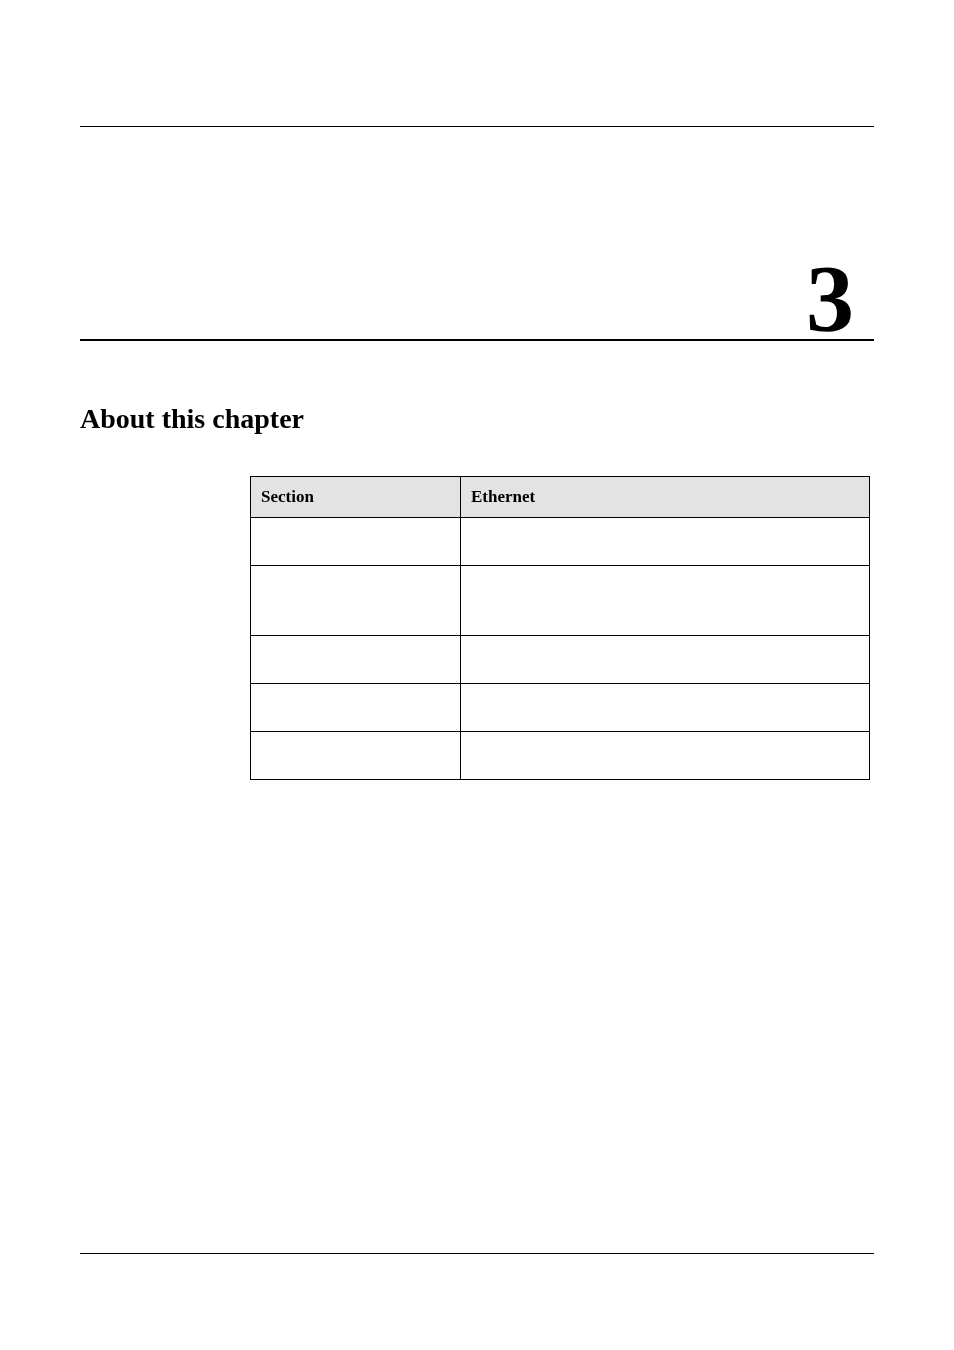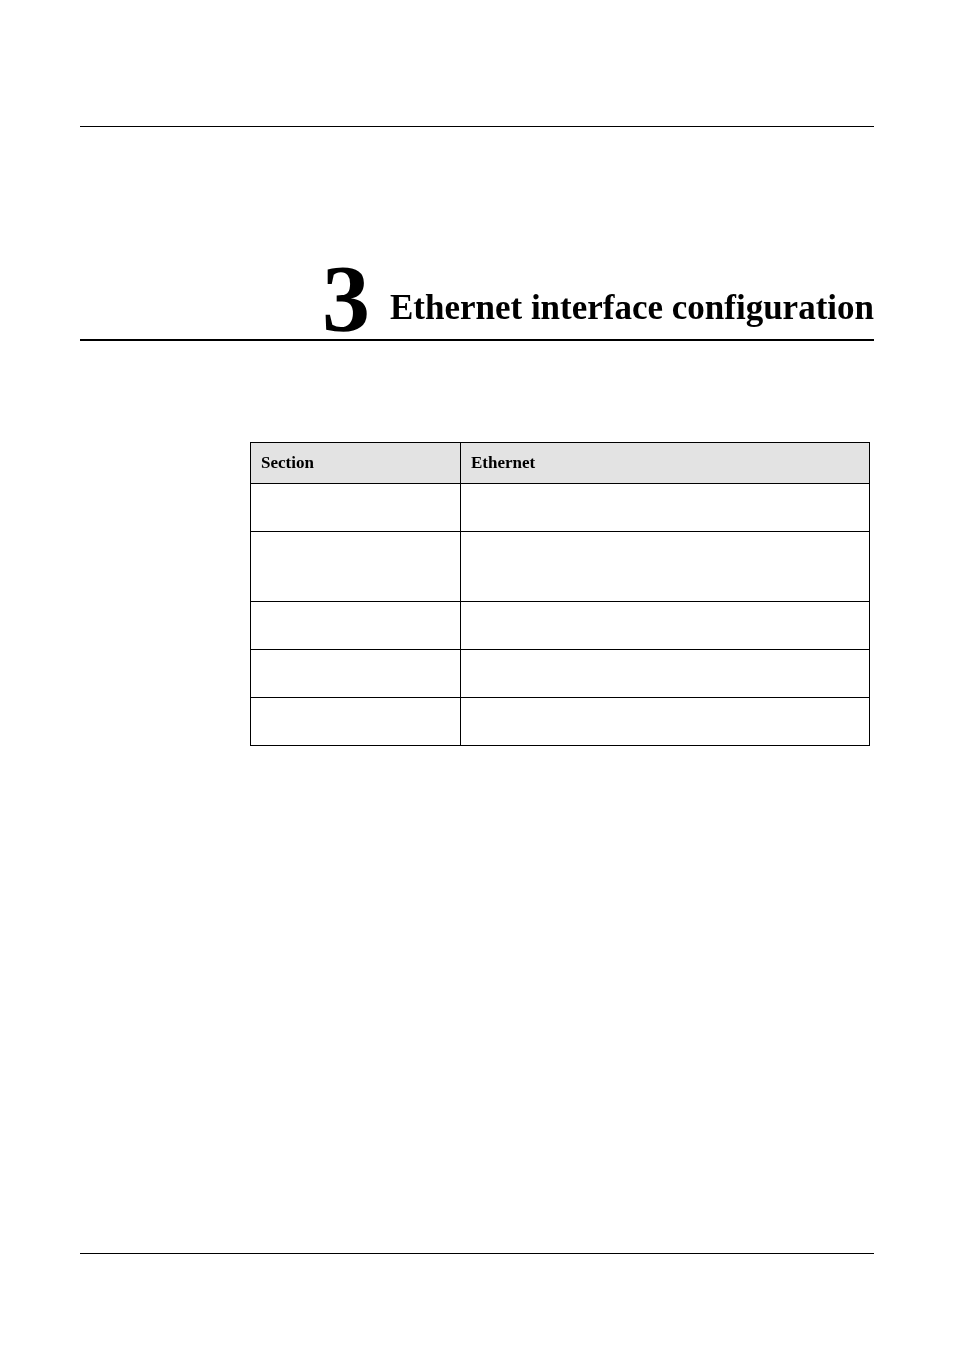--- a/index.html
+++ b/index.html
@@ -4,21 +4,21 @@
 <style>
   * { box-sizing: border-box; margin: 0; padding: 0; }
   html, body { width: 954px; height: 1350px; background: #fff; font-family: "Book Antiqua", Palatino, "Palatino Linotype", Georgia, serif; color: #000; }
   .page { width: 954px; height: 1350px; position: relative; padding: 70px 80px 50px 80px; }
   .top-rule { position: absolute; left: 80px; right: 80px; top: 126px; border-top: 1.4px solid #000; }
   .chap-block { margin-top: 190px; }
   .chap-title-row { display: flex; align-items: flex-end; justify-content: flex-end; border-bottom: 2px solid #000; padding-bottom: 4px; }
   .chap-num { font-family: "Book Antiqua", Palatino, "Palatino Linotype", Georgia, serif; font-weight: 700; font-size: 96px; line-height: 0.78; letter-spacing: -2px; padding-right: 22px; transform: translateY(2px); }
   .chap-title { font-family: "Book Antiqua", Palatino, "Palatino Linotype", Georgia, serif; font-weight: 700; font-size: 35px; line-height: 1; padding-bottom: 10px; }
   .about { font-family: "Book Antiqua", Palatino, "Palatino Linotype", Georgia, serif; font-weight: 700; font-size: 28px; margin-top: 62px; }
-  .table-wrap { margin-top: 101px; margin-left: 170px; width: 620px; }
+  .table-wrap { margin-top: 41px; margin-left: 170px; width: 620px; }
   table { border-collapse: collapse; width: 100%; }
   th, td { border: 1.4px solid #000; text-align: left; vertical-align: top; }
   th { background: #e3e3e3; font-weight: 700; font-size: 17px; padding: 10px 10px; font-family: "Book Antiqua", Palatino, Georgia, serif; }
   td { height: 48px; }
   td.c1 { width: 210px; }
   tr.r1 td { height: 48px; }
   tr.r2 td { height: 70px; }
   tr.r3 td { height: 48px; }
   tr.r4 td { height: 48px; }
   tr.r5 td { height: 48px; }
@@ -26,24 +26,24 @@
 </style>
 </head>
 <body>
 
 <div class="page">
   <div class="top-rule"></div>
 
   <div class="chap-block">
     <div class="chap-title-row">
       <div class="chap-num">3</div>
-      <div class="chap-title">Ethernet interface configuration</div>
     </div>
   </div>
 
+  <div class="about">About this chapter</div>
 
   <div class="table-wrap">
     <table>
       <thead>
         <tr>
           <th class="c1">Section</th>
           <th>Ethernet</th>
         </tr>
       </thead>
       <tbody>

